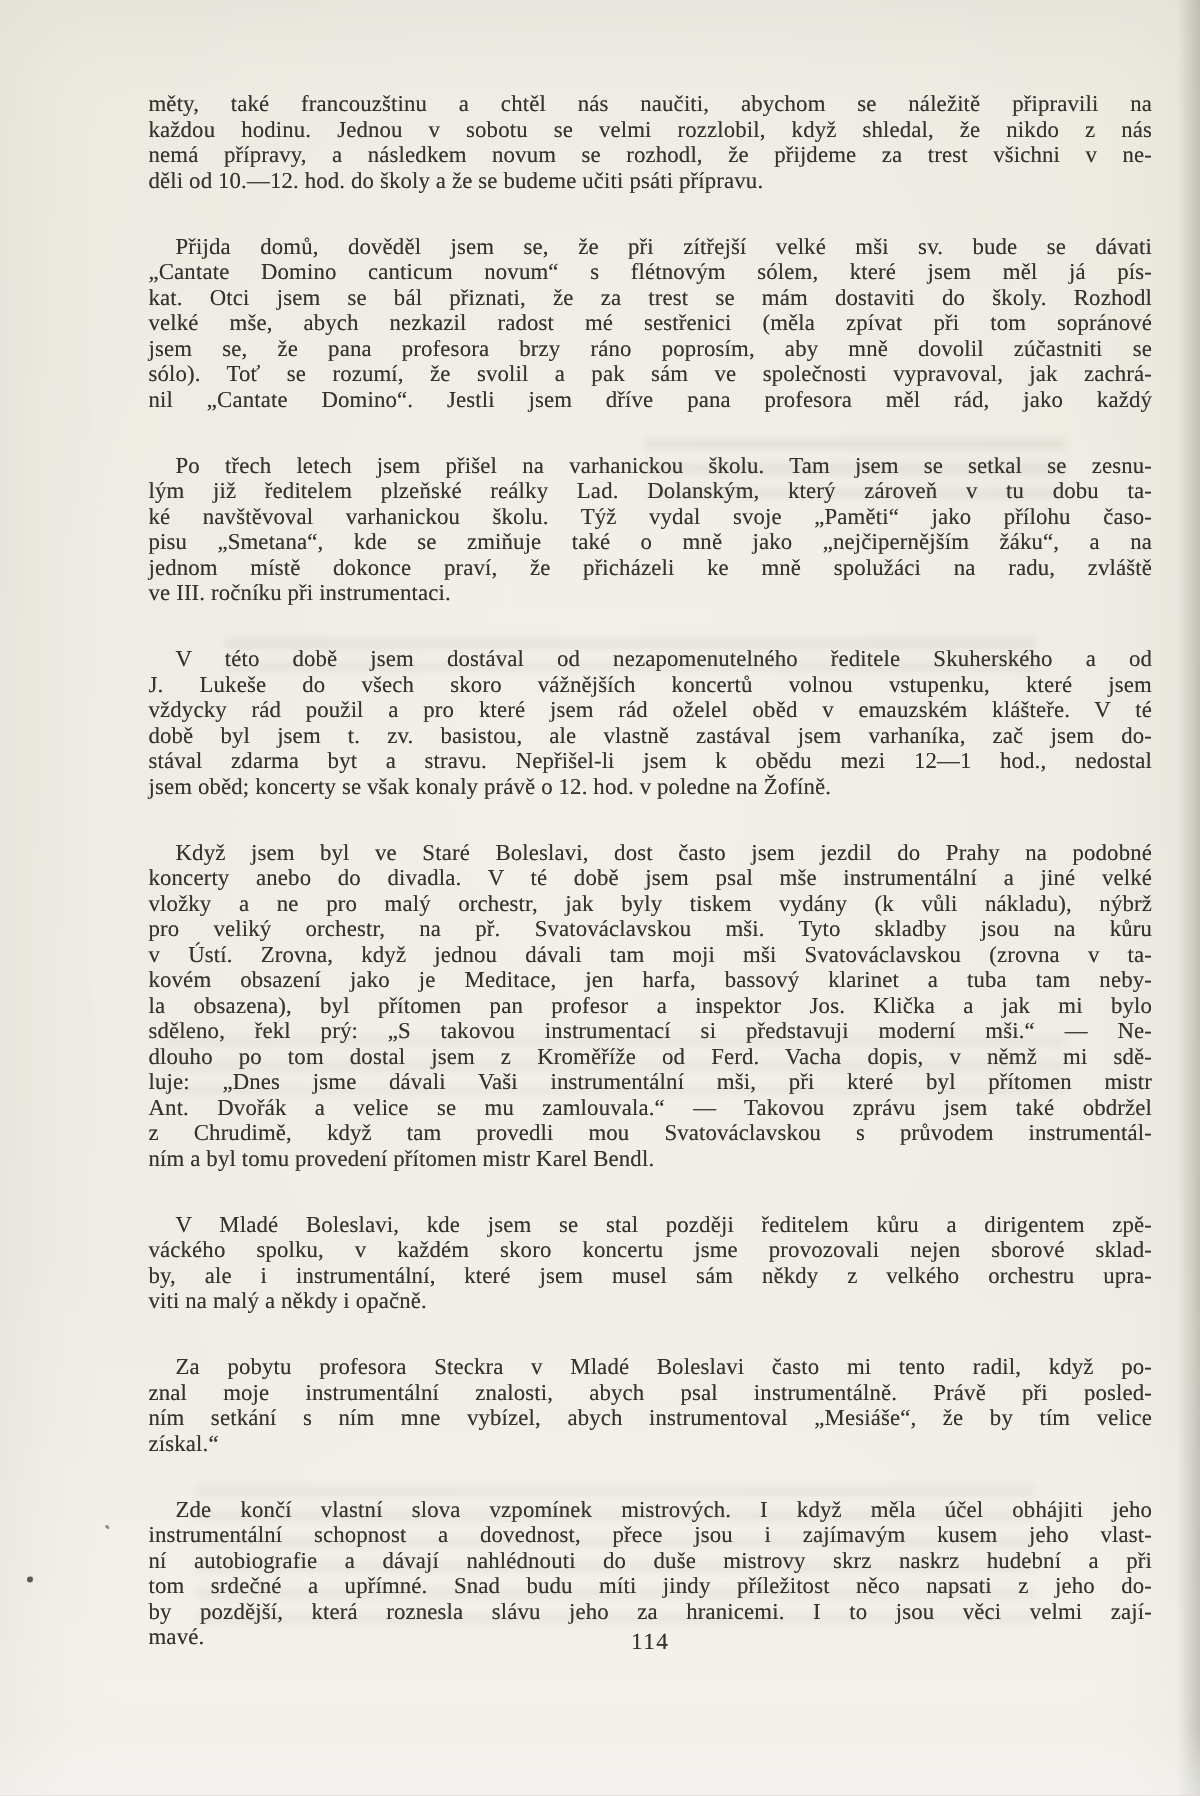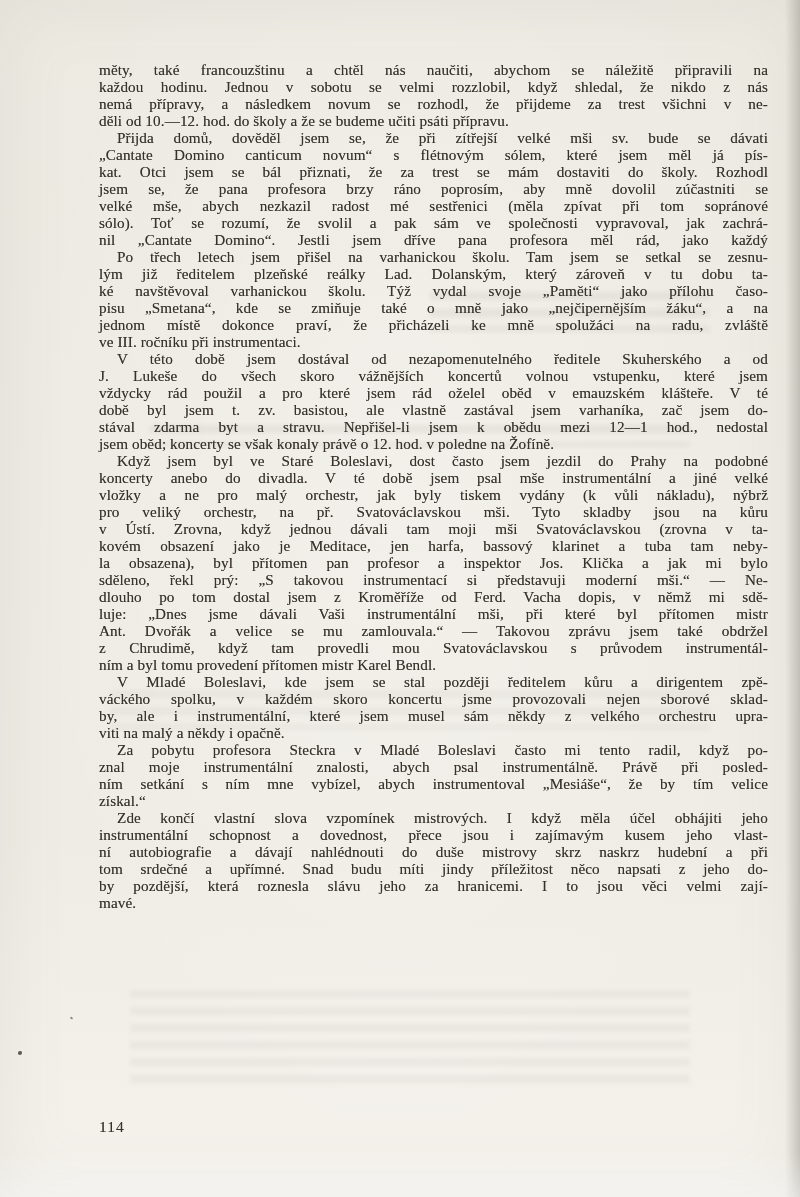--- a/index.html
+++ b/index.html
@@ -57,27 +57,27 @@
   .line {
     text-align: justify;
     text-align-last: justify;
     text-justify: inter-word;
     white-space: nowrap;
   }
   .line.last {
     text-align: center;
     text-align-last: left;
   }
-  .line.indent { text-indent: 18px; }
+  .line.indent { text-indent: 18px; margin-top: 27px; }
   .page-number {
     position: absolute;
     left: 99px;
-    top: 1118px;
+    top: 1086px;
     width: 669px;
-    text-align: left;
+    text-align: center;
     font-size: 15.5px;
     letter-spacing: 1px;
     text-shadow: 0 0 0.4px rgba(55,50,43,0.55);
   }
   .ink-speck {
     position: absolute;
     left: 18px;
     top: 1051px;
     width: 4px;
     height: 4px;
@@ -123,22 +123,22 @@
       <div class="paragraph">
         <div class="line">měty, také francouzštinu a chtěl nás naučiti, abychom se náležitě připravili na</div>
         <div class="line">každou hodinu. Jednou v sobotu se velmi rozzlobil, když shledal, že nikdo z nás</div>
         <div class="line">nemá přípravy, a následkem novum se rozhodl, že přijdeme za trest všichni v ne-</div>
         <div class="line last">děli od 10.—12. hod. do školy a že se budeme učiti psáti přípravu.</div>
       </div>
       <div class="paragraph">
         <div class="line indent">Přijda domů, dověděl jsem se, že při zítřejší velké mši sv. bude se dávati</div>
         <div class="line">„Cantate Domino canticum novum“ s flétnovým sólem, které jsem měl já pís-</div>
         <div class="line">kat. Otci jsem se bál přiznati, že za trest se mám dostaviti do školy. Rozhodl</div>
+        <div class="line">velké mše, abych nezkazil radost mé sestřenici (měla zpívat při tom sopránové</div>
         <div class="line">jsem se, že pana profesora brzy ráno poprosím, aby mně dovolil zúčastniti se</div>
-        <div class="line">velké mše, abych nezkazil radost mé sestřenici (měla zpívat při tom sopránové</div>
         <div class="line">sólo). Toť se rozumí, že svolil a pak sám ve společnosti vypravoval, jak zachrá-</div>
         <div class="line">nil „Cantate Domino“. Jestli jsem dříve pana profesora měl rád, jako každý</div>
       </div>
       <div class="paragraph">
         <div class="line indent">Po třech letech jsem přišel na varhanickou školu. Tam jsem se setkal se zesnu-</div>
         <div class="line">lým již ředitelem plzeňské reálky Lad. Dolanským, který zároveň v tu dobu ta-</div>
         <div class="line">ké navštěvoval varhanickou školu. Týž vydal svoje „Paměti“ jako přílohu časo-</div>
         <div class="line">pisu „Smetana“, kde se zmiňuje také o mně jako „nejčipernějším žáku“, a na</div>
         <div class="line">jednom místě dokonce praví, že přicházeli ke mně spolužáci na radu, zvláště</div>
         <div class="line last">ve III. ročníku při instrumentaci.</div>

